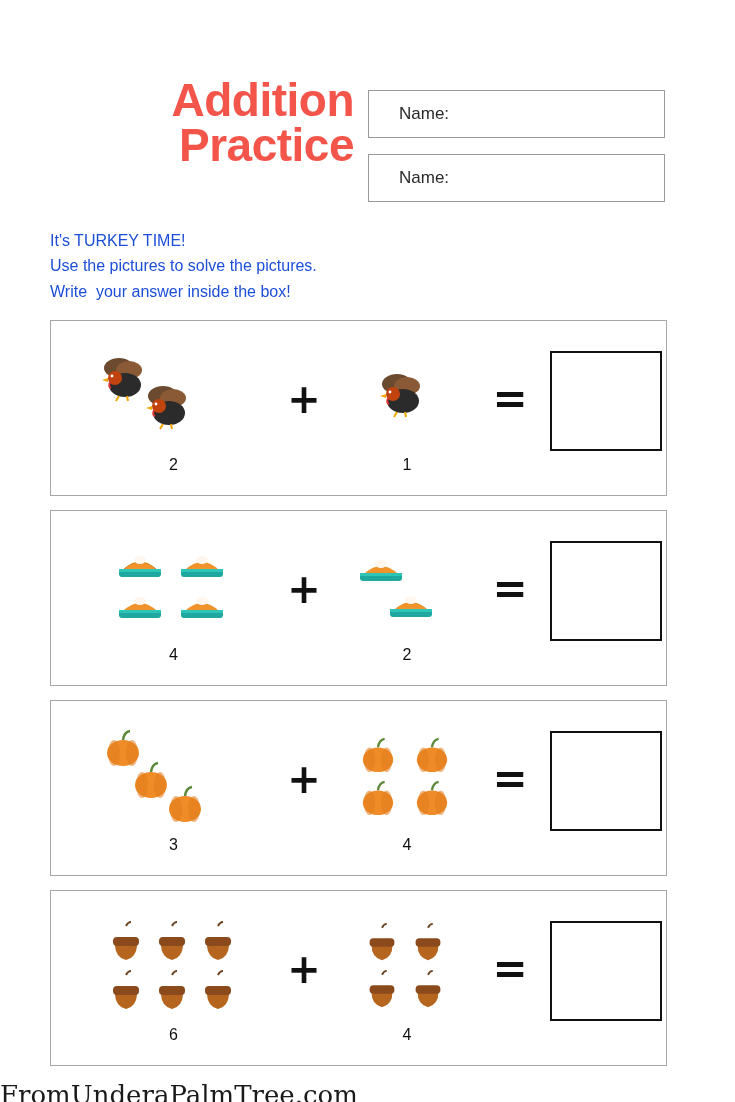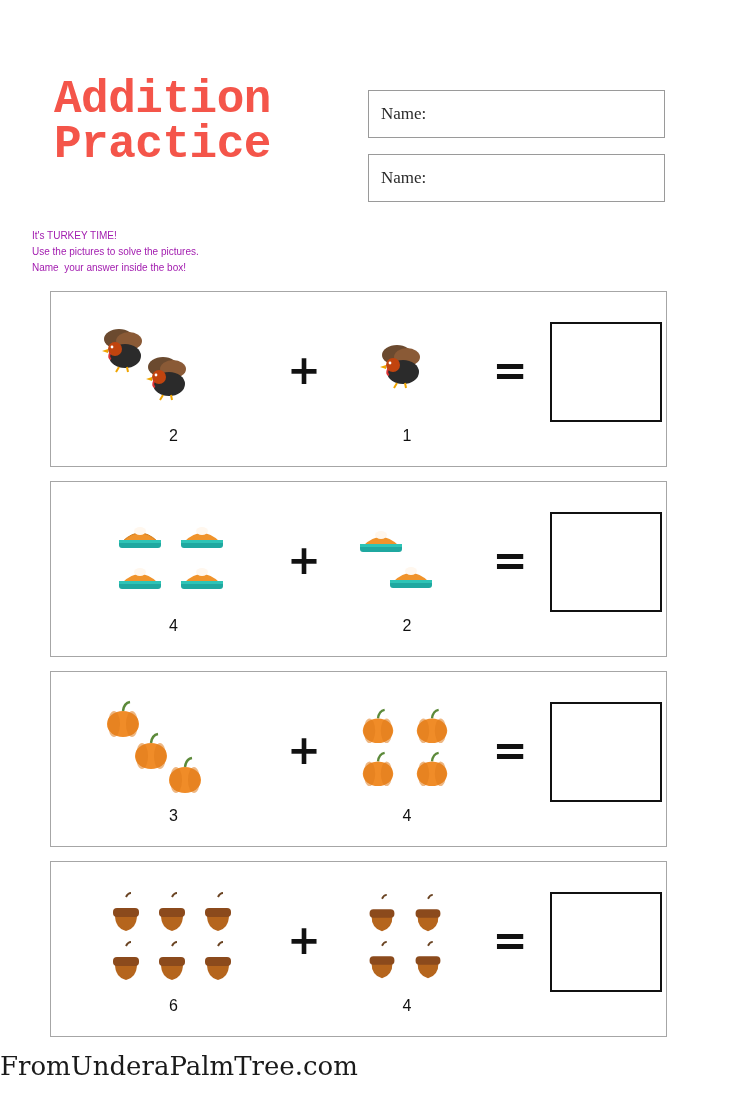--- a/index.html
+++ b/index.html
@@ -25,53 +25,54 @@
   
   .header {
     display: flex;
     align-items: flex-start;
     padding: 78px 70px 0 54px;
   }
   .title-block {
     width: 300px;
   }
   .title {
-    font-family: Liberation Mono, monospace;
+    font-family: Liberation Sans, sans-serif;
     font-weight: 700;
     font-size: 46px;
     line-height: 0.98;
     letter-spacing: -0.5px;
     color: #f4554a;
     margin: 0;
     white-space: pre-line;
+    text-align: right;
   }
   .fields {
     margin-left: 14px;
     margin-top: 12px;
     flex: 1;
   }
   .field-box {
     border: 1px solid #9a9a9a;
     height: 48px;
     display: flex;
     align-items: center;
     padding-left: 12px;
     font-size: 17px;
     color: #2a2a2a;
     margin-bottom: 16px;
     background: #fff;
   }
-  .field-label { font-family: Liberation Serif, serif; }
+  .field-label { font-family: Liberation Sans, sans-serif; margin-left: 18px; }
 
   
   .instructions {
-    padding: 10px 54px 0 32px;
-    font-size: 10px;
+    padding: 10px 54px 0 50px;
+    font-size: 16px;
     line-height: 1.58;
-    color: #a21caf;
+    color: #1d4ed8;
     font-family: "Liberation Sans", sans-serif;
   }
   .instructions div { white-space: pre; }
 
   
   .problems {
     padding: 16px 68px 0 50px;
   }
   .problem-row {
     border: 1px solid #a6a6a6;
@@ -155,21 +156,21 @@
       </div>
       <div class="field-box">
         <span class="field-label">Name:</span>
       </div>
     </div>
   </div>
 
   <div class="instructions">
     <div>It's TURKEY TIME!</div>
     <div>Use the pictures to solve the pictures.</div>
-    <div>Name  your answer inside the box!</div>
+    <div>Write  your answer inside the box!</div>
   </div>
 
   <div class="problems">
 
     <div class="problem-row">
       <div class="group group-a">
         <div class="icons">
           <div class="diag">
             <span class="ico" style="left:28px; top:12px;">
               <svg width="54" height="48" viewBox="0 0 54 48">

